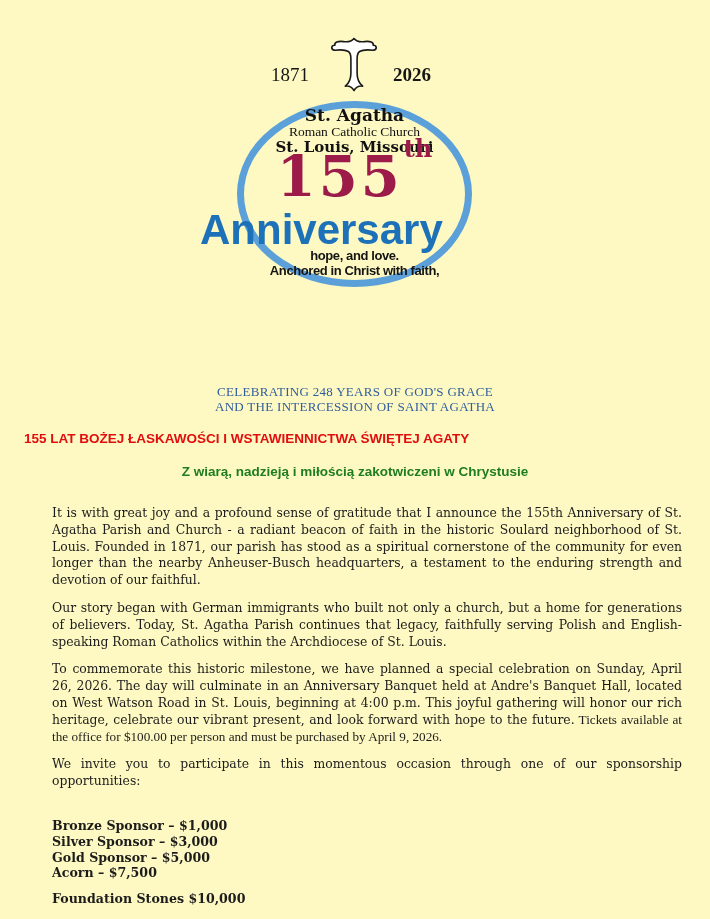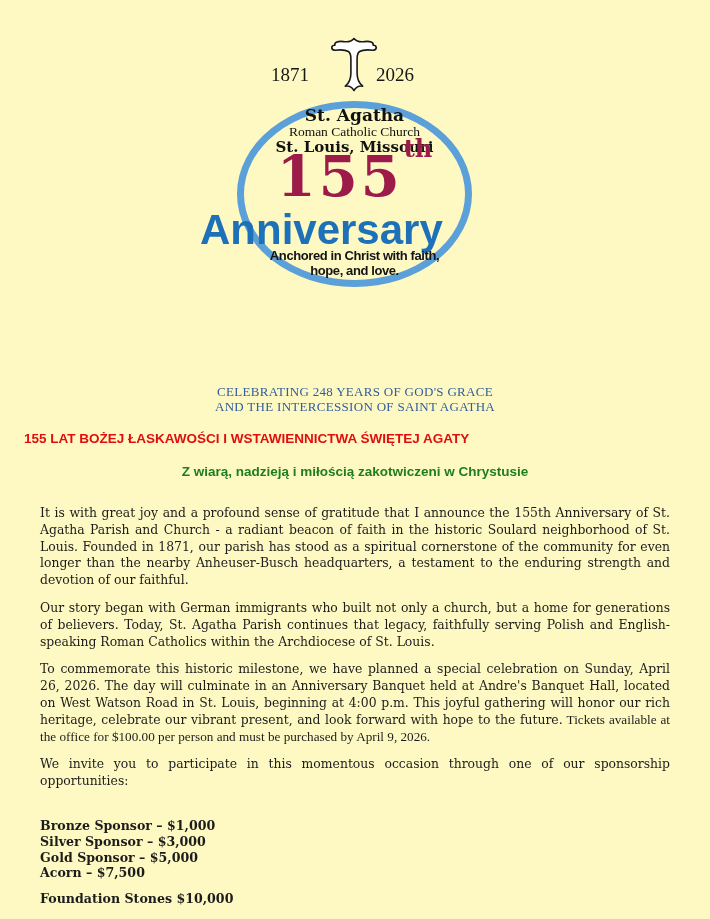--- a/index.html
+++ b/index.html
@@ -8,21 +8,21 @@
     background:#fef9c3; overflow:hidden;
     font-family:"DejaVu Serif", serif; color:#1c1c1c;
   }
   
   .tau{ position:absolute; left:321px; top:36px; width:66px; height:57px; }
   .year{
     position:absolute; top:64px; width:48px; text-align:center;
     font-family:"Liberation Serif", serif; font-size:19px; color:#161616;
   }
   .year-left{ left:266px; }
-  .year-right{ left:371px; }
+  .year-right{ left:388px;font-weight:bold; }
   .ring{
     position:absolute; left:237px; top:101px; width:235px; height:186px;
     border:7px solid #5ba0d8; border-radius:50%; box-sizing:border-box;
     background:transparent;
   }
   .parish{
     position:absolute; left:237px; top:107px; width:235px; text-align:center;
     color:#111; line-height:1.0;
   }
   .parish-name{ font-size:17px; font-weight:bold; margin-bottom:1px; }
@@ -59,21 +59,21 @@
     font-family:"Liberation Sans", sans-serif; font-weight:bold;
     font-size:13.5px; color:#e10e0e;margin-left:24px;
   }
   .polish-green{
     position:absolute; left:0; top:464px; width:710px; text-align:center;
     font-family:"Liberation Sans", sans-serif; font-weight:bold;
     font-size:13.5px; color:#1e7d1e;
   }
   
   .body-text{
-    position:absolute; left:40px; top:505px; width:630px;
+    position:absolute; left:52px; top:505px; width:630px;
     font-size:12.4px; line-height:16.8px; text-align:justify;
   }
   .body-text p{ margin:0 0 11px 0; }
   .note{
     font-family:"Liberation Serif", serif; font-size:13.2px; margin-left:4px;
   }
   .sponsors{ margin-top:28px; font-weight:bold; font-size:12.6px; line-height:15.8px; text-align:left; }
   .foundation{ margin-top:10px; }
 </style>
 </head>
@@ -110,22 +110,22 @@
     <div class="parish-name">St. Agatha</div>
     <div class="parish-sub">Roman Catholic Church</div>
     <div class="parish-loc">St. Louis, Missouri</div>
   </div>
 
   <div class="num155"><span>155</span><sup>th</sup></div>
 
   <div class="annw">Anniversary</div>
 
   <div class="motto">
+    <div>hope, and love.</div>
     <div>Anchored in Christ with faith,</div>
-    <div>hope, and love.</div>
   </div>
 
   <div class="celebrating">
     <div>CELEBRATING 248 YEARS OF GOD'S GRACE</div>
     <div>AND THE INTERCESSION OF SAINT AGATHA</div>
   </div>
 
   <div class="polish-red">155 LAT BOŻEJ ŁASKAWOŚCI I WSTAWIENNICTWA ŚWIĘTEJ AGATY</div>
   <div class="polish-green">Z wiarą, nadzieją i miłością zakotwiczeni w Chrystusie</div>
 

